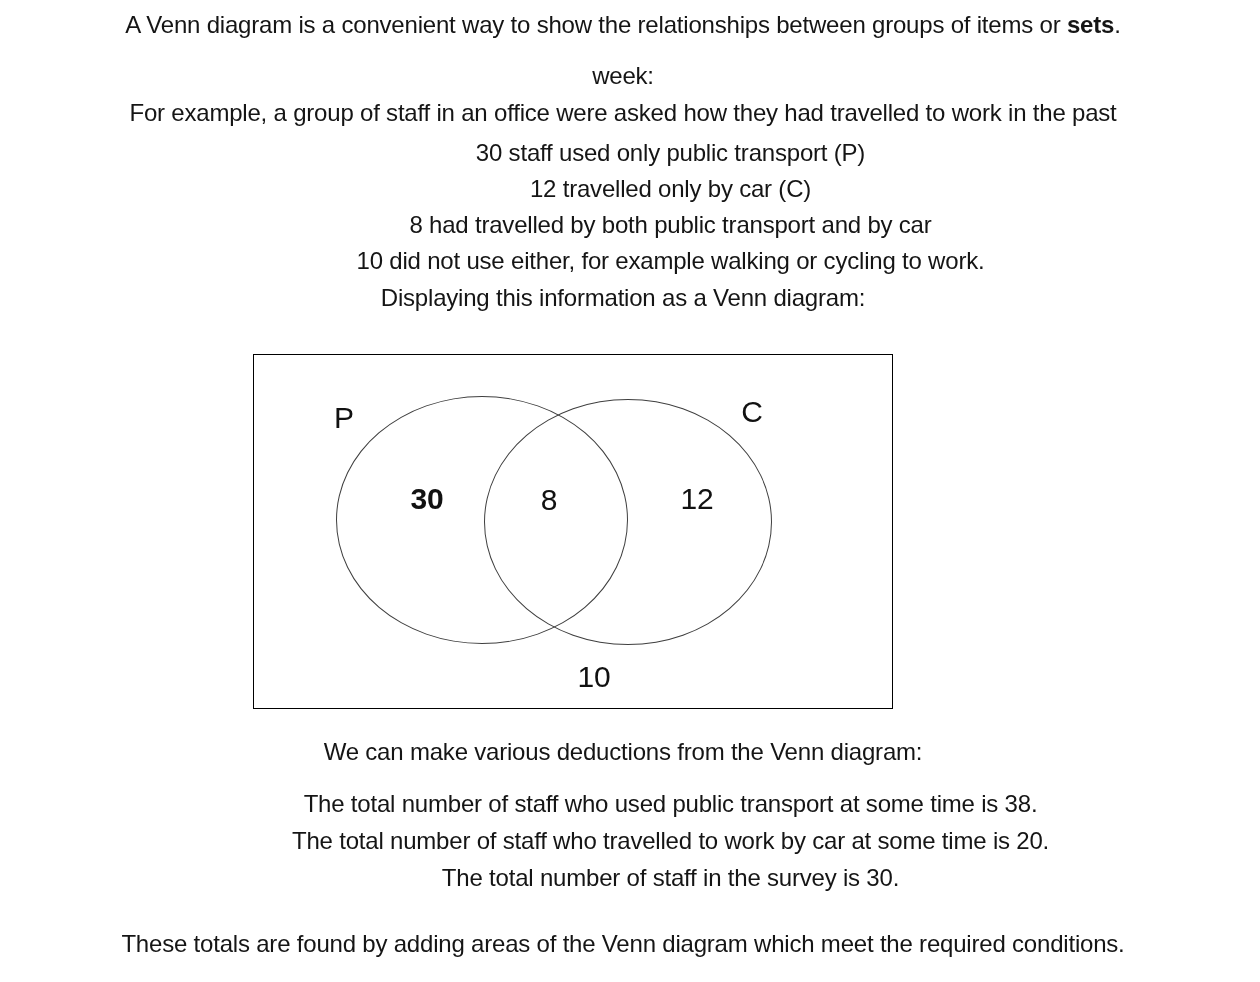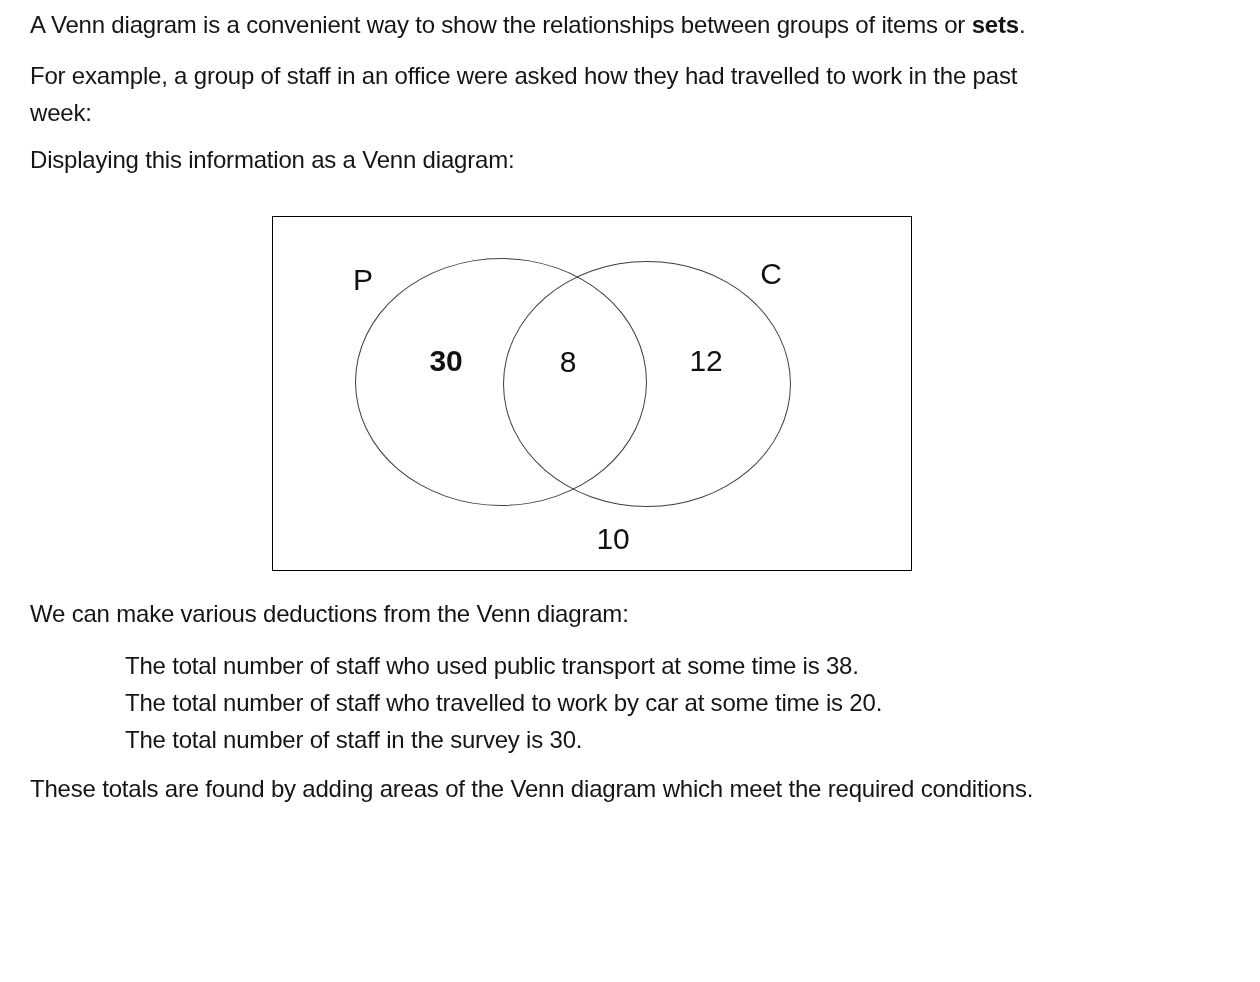--- a/index.html
+++ b/index.html
@@ -10,33 +10,34 @@
   body {
     width: 1260px;
     height: 982px;
     font-family: "Liberation Sans", sans-serif;
     font-size: 24px;
     color: #151515;
     letter-spacing: -0.2px;
     overflow: hidden;
   }
   .content {
-    padding: 6px 25px 0 30px;
+    padding: 6px 25px 0 11px;
+    text-align: center;
   }
   .para {
     margin: 0;
     line-height: 37px;
   }
   .p-example { margin-top: 14px; }
   .survey-list {
     margin-top: 4px;
     padding-left: 95px;
     line-height: 36px;
   }
-  .p-displaying { margin-top: 10px; }
+  .p-displaying { }
 
   .venn-figure {
     margin-top: 38px;
     margin-left: 242px;
   }
   .venn-box {
     position: relative;
     width: 638px;
     height: 353px;
     border: 1px solid #000000;
@@ -55,45 +56,51 @@
     transform: translate(-50%, -50%);
     font-size: 30px;
     line-height: 30px;
     color: #111111;
     white-space: nowrap;
   }
   .label-p  { left: 90px;  top: 63px; }
   .label-c  { left: 498px; top: 57px; }
   .val-ponly { left: 173px; top: 144px; font-weight: bold; }
   .val-both  { left: 295px; top: 145px; }
-  .val-conly { left: 433px; top: 144px; }
+  .val-conly { left: 443px; top: 144px; }
   .val-outside { left: 340px; top: 322px; }
 
   .p-deduct-intro { margin-top: 24px; }
   .deduct-list {
     margin-top: 15px;
     padding-left: 95px;
     line-height: 37px;
   }
-  .p-closing { margin-top: 12px; }
+  .p-closing { margin-top: 29px; }
 
   strong { font-weight: bold; }
 </style>
 </head>
 <body>
 
 <div class="content">
 
   <p class="para p-intro"><span>A Venn diagram is a convenient way to show the relationships between groups of items or </span><strong>sets</strong><span>.</span></p>
 
   <div class="para p-example">
+    <div>week:</div>
     <div>For example, a group of staff in an office were asked how they had travelled to work in the past</div>
-    <div>week:</div>
   </div>
 
+  <div class="para survey-list">
+    <div>30 staff used only public transport (P)</div>
+    <div>12 travelled only by car (C)</div>
+    <div>8 had travelled by both public transport and by car</div>
+    <div>10 did not use either, for example walking or cycling to work.</div>
+  </div>
 
   <p class="para p-displaying">Displaying this information as a Venn diagram:</p>
 
   <div class="venn-figure">
     <div class="venn-box">
       <div class="venn-ellipse ellipse-p"></div>
       <div class="venn-ellipse ellipse-c"></div>
       <div class="venn-label label-p">P</div>
       <div class="venn-label label-c">C</div>
       <div class="venn-label val-ponly">30</div>

